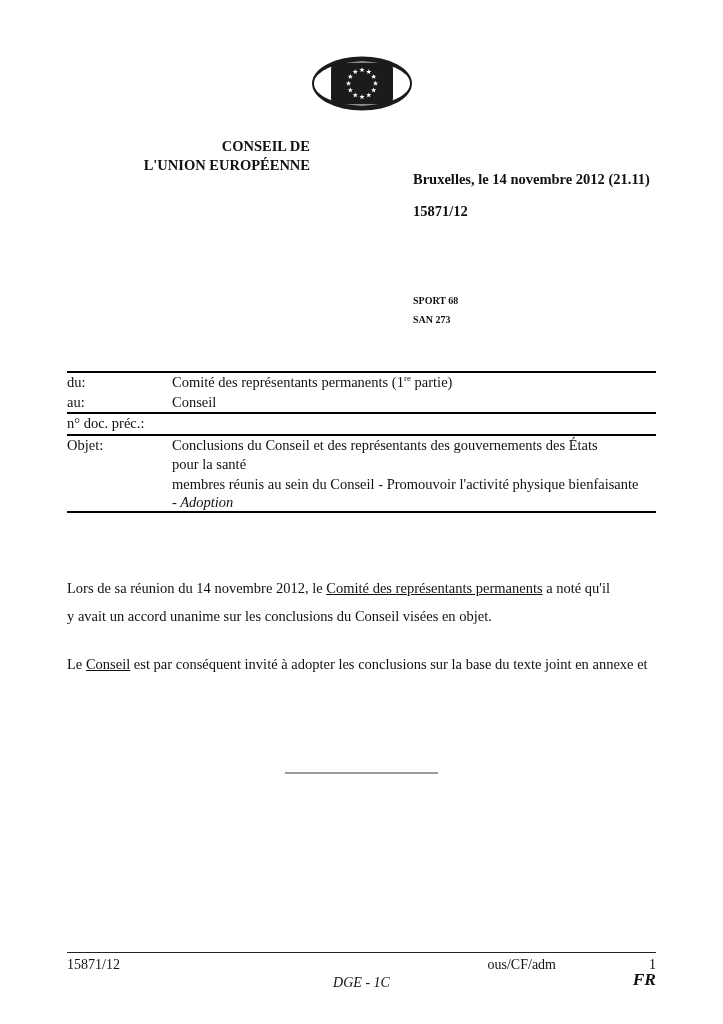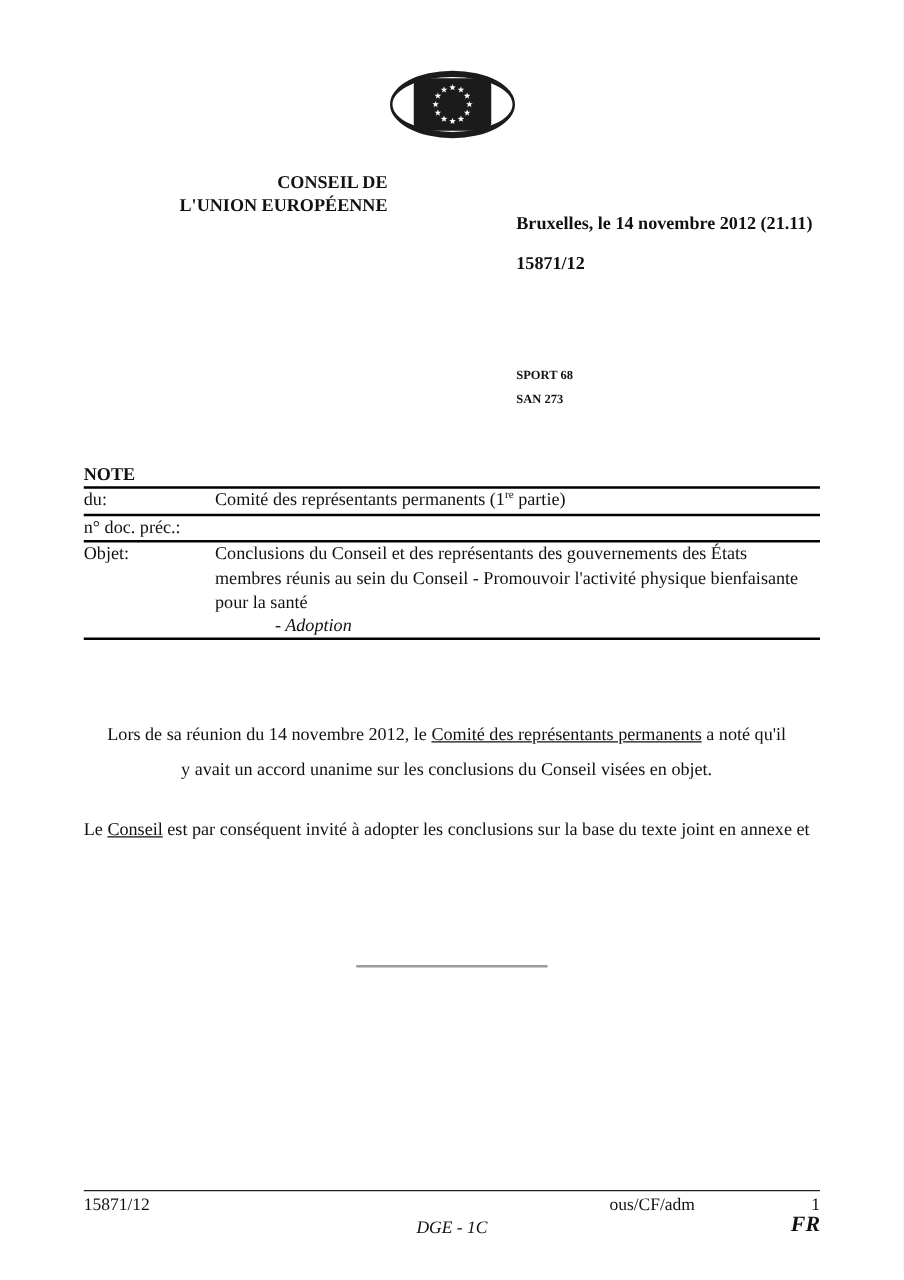--- a/index.html
+++ b/index.html
@@ -22,24 +22,24 @@
   }
   .doc-number { position:absolute; left:413px; top:203px; font-weight:bold; font-size:14.5px; }
   .codes { position:absolute; left:413px; top:291px; font-weight:bold; font-size:10px; line-height:19px; }
   
   .note { position:absolute; left:67px; top:371px; width:589px; font-size:14.5px; }
   .note-title { font-weight:bold; line-height:18px; }
   .nrule { border-top:2px solid #000; height:0; }
   .note-row { display:grid; grid-template-columns:105px 1fr; line-height:19.5px; }
   .note-row .cell { white-space:nowrap; }
   .objet-line { line-height:19.5px; white-space:nowrap; }
-  .adoption { line-height:17px; font-style:italic;margin-left:48px; }
+  .adoption { line-height:17px; font-style:italic; }
   sup { font-size:9px; line-height:0; }
   
-  .body-text { position:absolute; left:67px; top:575px; font-size:14.5px;text-align:center; }
+  .body-text { position:absolute; left:67px; top:575px; font-size:14.5px; }
   .para { margin:0 0 21px 0; }
   .bline { line-height:27.5px; white-space:nowrap; }
   .u { text-decoration:underline; }
   
   .sep { position:absolute; left:285px; top:772px; width:153px; border-top:2px solid #9a9a9a; height:0; }
   
   .footer { position:absolute; left:67px; right:67px; top:952px; border-top:1px solid #222; font-size:14px; }
   .f-row1 { position:relative; height:18px; line-height:19px; margin-top:2px; }
   .f-initials { position:absolute; right:100px; top:0; }
   .f-page { position:absolute; right:0; top:0; }
@@ -84,41 +84,44 @@
   </div>
 
   <div class="doc-number">15871/12</div>
 
   <div class="codes">
     <div>SPORT 68</div>
     <div>SAN 273</div>
   </div>
 
   <div class="note">
-    <div class="note-title">NOTE</div>
     <div class="nrule"></div>
 
     <div class="note-row">
       <div class="cell">du:</div>
       <div class="cell"><span>Comité des représentants permanents (1</span><sup>re</sup><span> partie)</span></div>
     </div>
 
+    <div class="note-row">
+      <div class="cell">au:</div>
+      <div class="cell">Conseil</div>
+    </div>
     <div class="nrule"></div>
 
     <div class="note-row">
       <div class="cell">n° doc. préc.:</div>
     </div>
     <div class="nrule"></div>
 
     <div class="note-row">
       <div class="cell">Objet:</div>
       <div>
         <div class="objet-line">Conclusions du Conseil et des représentants des gouvernements des États</div>
+        <div class="objet-line">pour la santé</div>
         <div class="objet-line">membres réunis au sein du Conseil - Promouvoir l'activité physique bienfaisante</div>
-        <div class="objet-line">pour la santé</div>
         <div class="adoption">- Adoption</div>
       </div>
     </div>
     <div class="nrule"></div>
   </div>
 
   <div class="body-text">
     <div class="para">
       <div class="bline"><span>Lors de sa réunion du 14 novembre 2012, le </span><span class="u">Comité des représentants permanents</span><span> a noté qu'il</span></div>
       <div class="bline">y avait un accord unanime sur les conclusions du Conseil visées en objet.</div>

